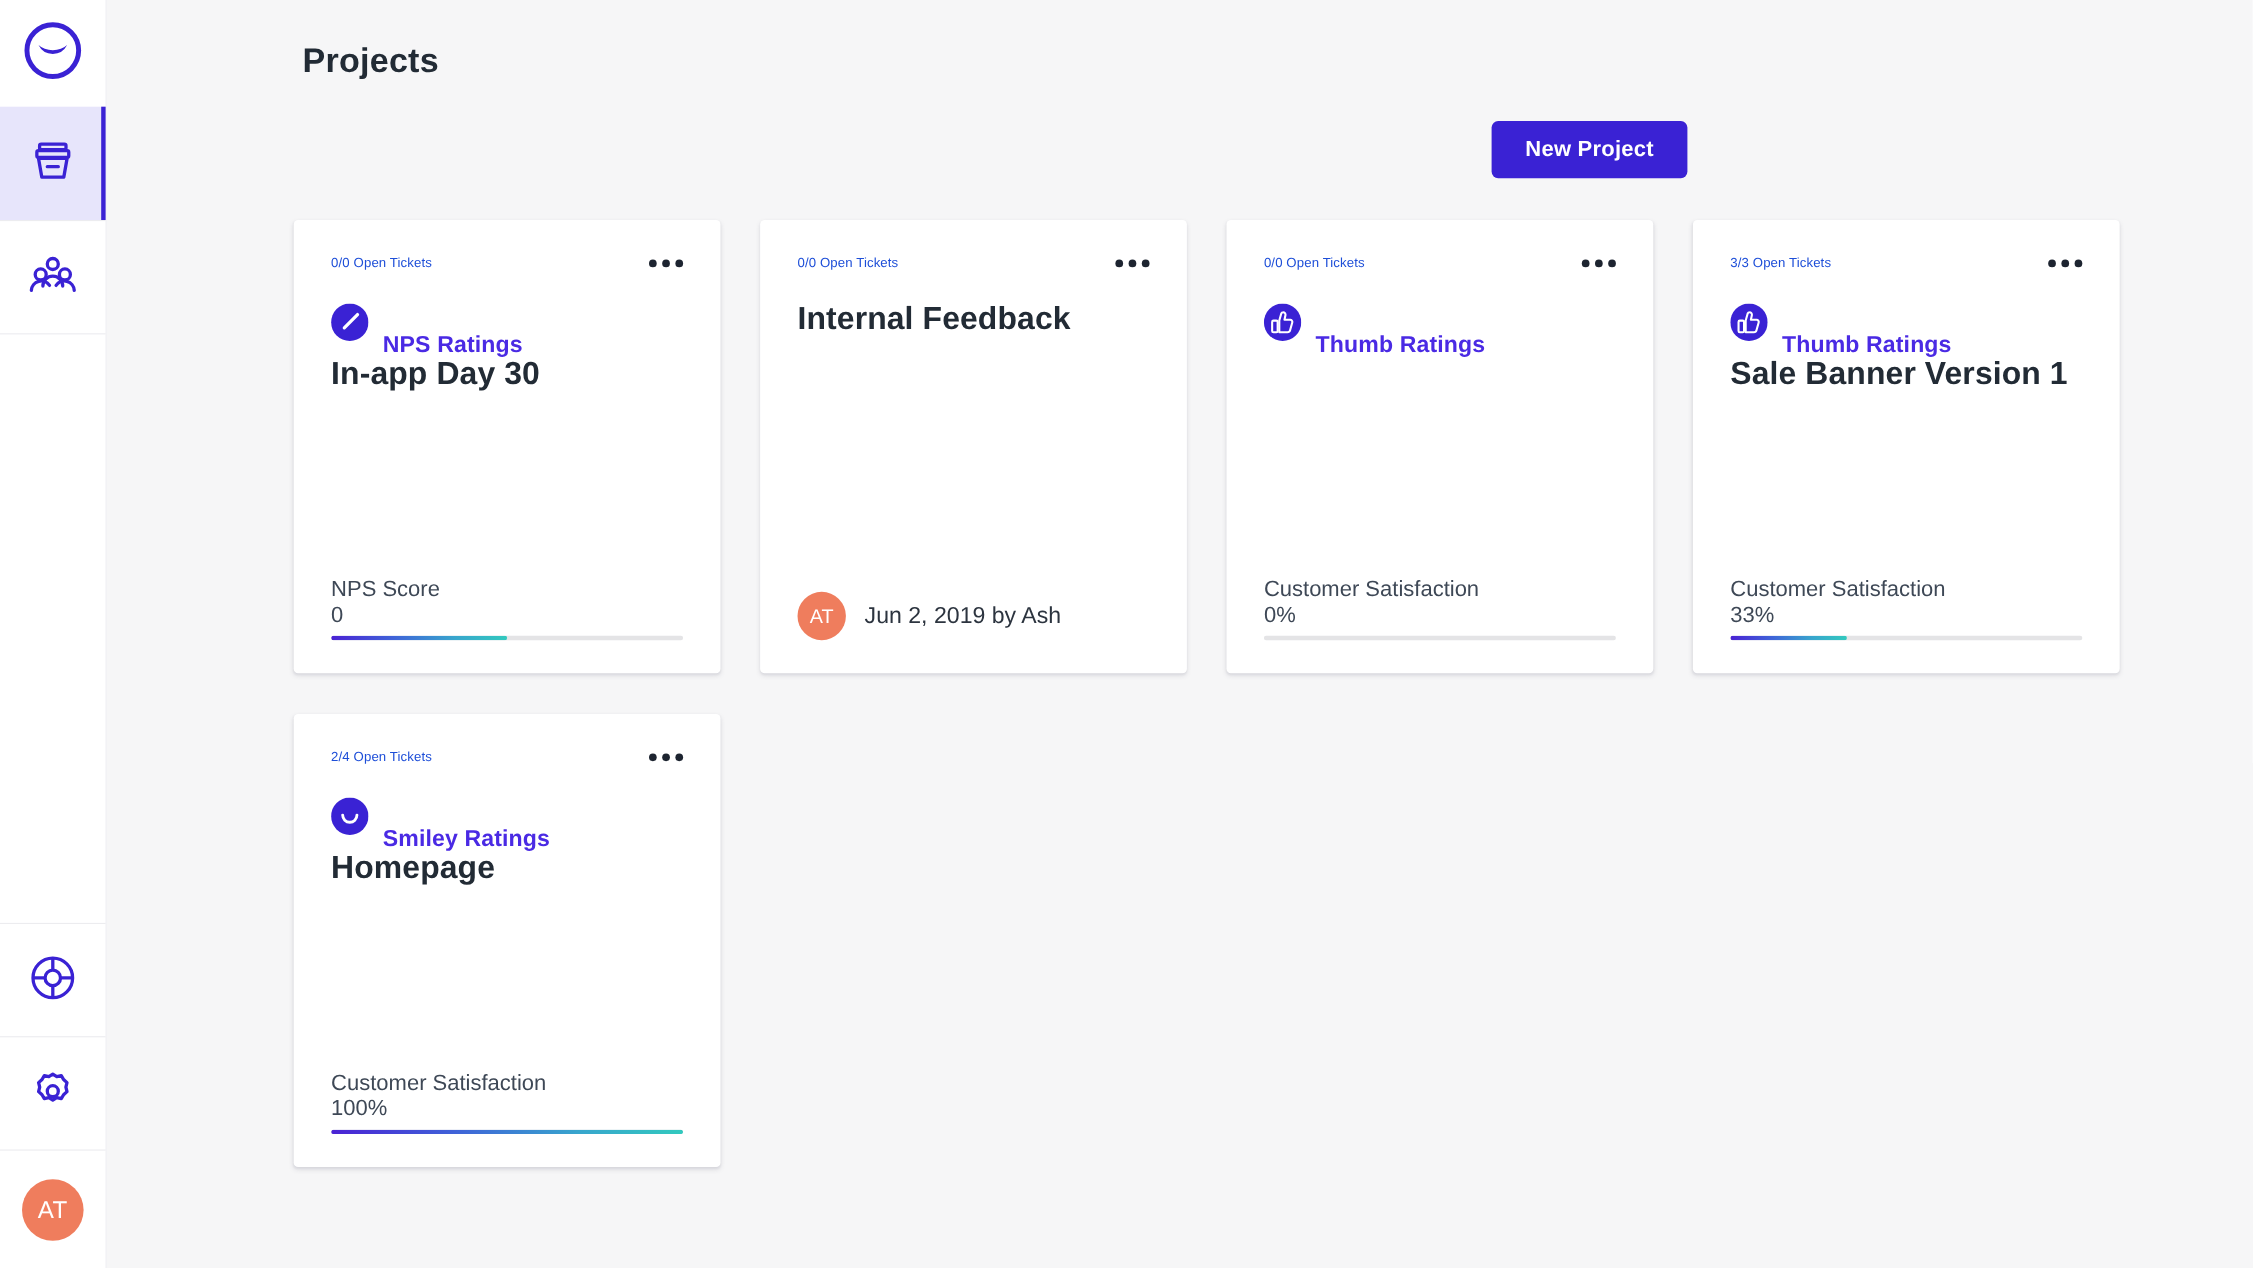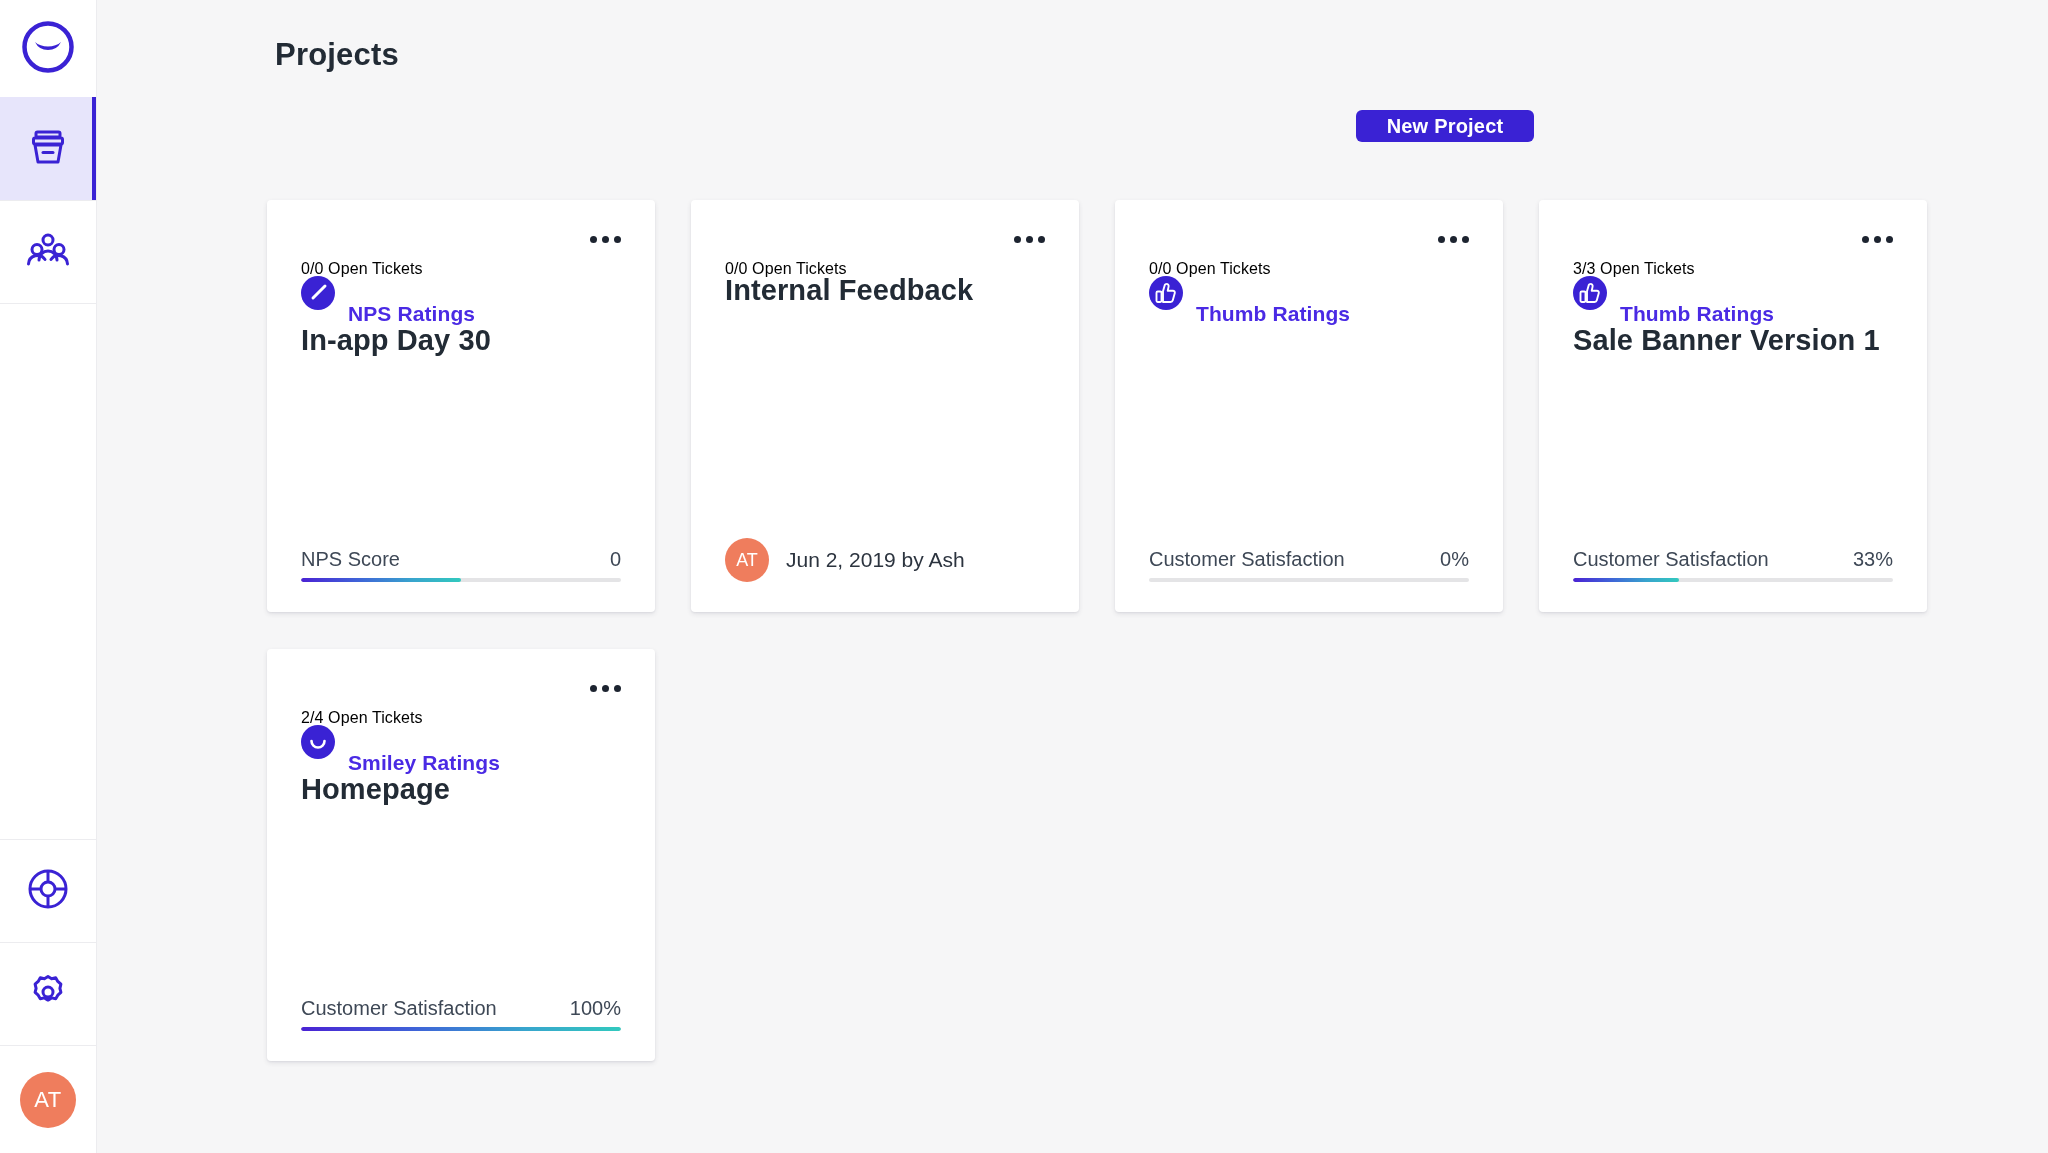--- a/index.html
+++ b/index.html
@@ -54,21 +54,21 @@
     flex: 1 1 auto; height: 1153px; background: #f6f6f7;
     position: relative; overflow: hidden;
   }
   .page-title {
     position: absolute; left: 178px; top: 37px;
     font-size: 31px; font-weight: bold; color: #222b35;
     letter-spacing: .2px;
   }
   .new-project-btn {
     position: absolute; left: 1259px; top: 110px;
-    width: 178px; height: 32px;
+    width: 178px; height: 52px;
     background: #3a22d4; color: #ffffff;
     border: none; border-radius: 6px;
     font-family: "Liberation Sans", sans-serif;
     font-size: 20px; font-weight: bold; letter-spacing: .2px;
     cursor: pointer;
   }
 
   .cards-grid {
     position: absolute; left: 170px; top: 200px;
     width: 1740px;
@@ -80,42 +80,42 @@
     background: #ffffff; border-radius: 4px;
     box-shadow: 0 2px 5px rgba(40,40,70,.10), 0 1px 2px rgba(40,40,70,.06);
     padding: 32px 34px 0 34px;
     display: flex; flex-direction: column;
     position: relative; cursor: pointer;
   }
   .card-top {
     display: flex; align-items: flex-start; justify-content: space-between;
     height: 28px;
   }
-  .tickets { font-size: 16px; color: #000000; letter-spacing: .1px; margin-top: 28px; }
+  .tickets { font-size: 12px; color: #1d4ed8; letter-spacing: .1px; }
   .dots {
     display: flex; gap: 5px; align-items: center;
     padding: 4px 0 4px 10px; cursor: pointer;
   }
   .dots span { width: 7px; height: 7px; border-radius: 50%; background: #1d2430; display: block; }
 
   .type-row { display: flex; align-items: center; gap: 13px; margin-top: 16px; height: 34px; }
   .type-icon { width: 34px; height: 34px; flex: 0 0 34px; display: block; }
   .type-label { font-size: 21px; font-weight: bold; color: #4a2ae4; letter-spacing: .1px; margin-top: 41px; }
 
   .card-title {
     margin-top: 16px;
     font-size: 29px; font-weight: bold; color: #222b35;
     line-height: 1.0; letter-spacing: .1px;
   }
 
   .card-footer { margin-top: auto; padding-bottom: 30px; }
 
   .metric-row {
     display: flex; align-items: baseline; justify-content: space-between;
-    font-size: 20px; color: #3e4856; padding-bottom: 7px;
+    font-size: 20px; color: #3e4856; padding-bottom: 7px; flex-direction: column;
   }
   .bar-track {
     position: relative; height: 4px; width: 100%;
     background: #e4e4e6; border-radius: 2px; overflow: hidden;
   }
   .bar-fill {
     position: absolute; left: 0; top: 0; bottom: 0;
     background: linear-gradient(90deg, #4a22d4 0%, #3f62d8 35%, #38a5cd 70%, #32c9be 100%);
     border-radius: 2px;
   }

